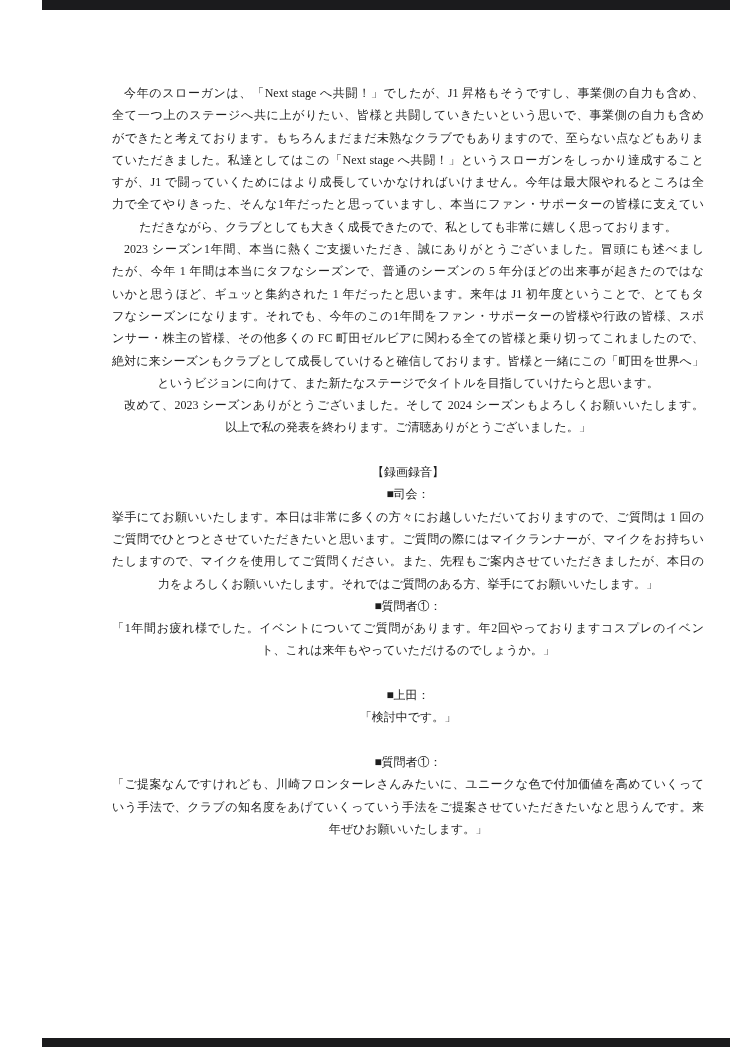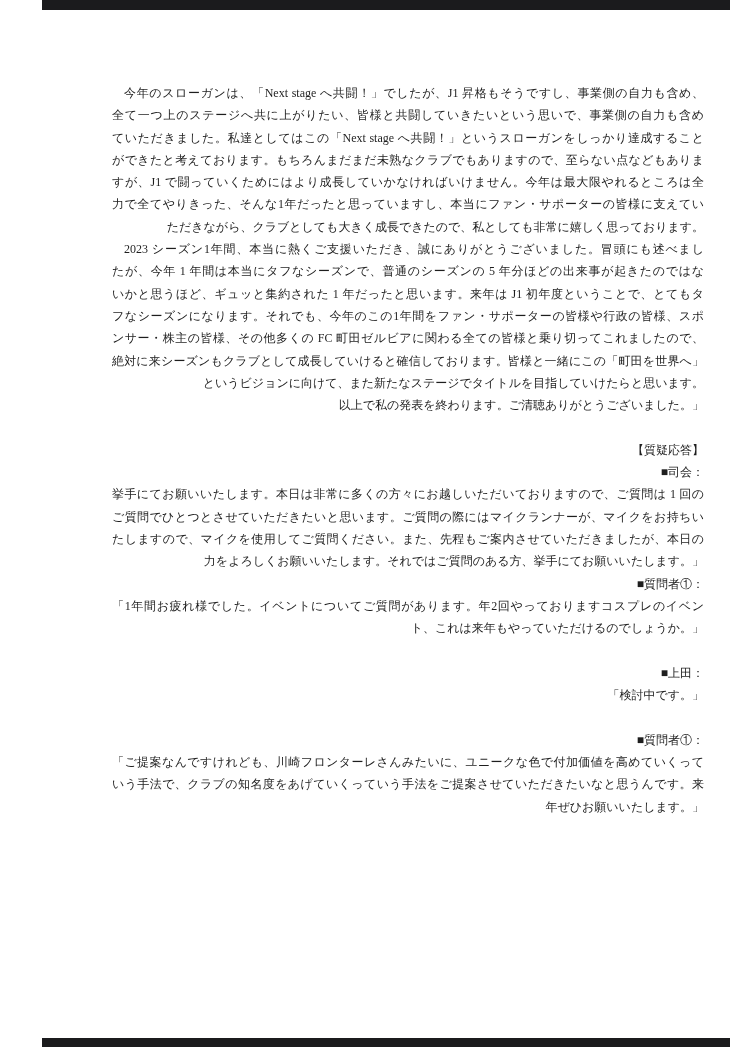--- a/index.html
+++ b/index.html
@@ -34,54 +34,55 @@
     background: #ffffff;
     box-sizing: border-box;
     padding: 72px 68px 0 70px;
     color: #1e1e1e;
     font-family: "Liberation Serif", "DejaVu Serif", serif;
     font-size: 12px;
   }
   .ln {
     line-height: 22.3px;
     min-height: 22.3px;
-    text-align: right;
+    text-align: center;
     white-space: normal;
   }
   .ln.j {
     text-align: justify;
     text-align-last: justify;
   }
   .ln.indent { text-indent: 12px; }
   .gap { height: 22.3px; }
 </style>
 </head>
 <body>
 
 <div class="viewer">
   <div class="edge-bar top" style="background: rgb(27, 27, 29);"></div>
   <main class="page" style="background: rgb(255, 255, 255); color: rgb(30, 30, 30);">
     <div id="doc">
         <div class="ln j indent">今年のスローガンは、「Next stage へ共闘！」でしたが、J1 昇格もそうですし、事業側の自力も含め、</div>
         <div class="ln j">全て一つ上のステージへ共に上がりたい、皆様と共闘していきたいという思いで、事業側の自力も含め</div>
+        <div class="ln j">ができたと考えております。もちろんまだまだ未熟なクラブでもありますので、至らない点などもありま</div>
         <div class="ln j">ていただきました。私達としてはこの「Next stage へ共闘！」というスローガンをしっかり達成すること</div>
-        <div class="ln j">ができたと考えております。もちろんまだまだ未熟なクラブでもありますので、至らない点などもありま</div>
         <div class="ln j">すが、J1 で闘っていくためにはより成長していかなければいけません。今年は最大限やれるところは全</div>
         <div class="ln j">力で全てやりきった、そんな1年だったと思っていますし、本当にファン・サポーターの皆様に支えてい</div>
         <div class="ln">ただきながら、クラブとしても大きく成長できたので、私としても非常に嬉しく思っております。</div>
         <div class="ln j indent">2023 シーズン1年間、本当に熱くご支援いただき、誠にありがとうございました。冒頭にも述べまし</div>
         <div class="ln j">たが、今年 1 年間は本当にタフなシーズンで、普通のシーズンの 5 年分ほどの出来事が起きたのではな</div>
         <div class="ln j">いかと思うほど、ギュッと集約された 1 年だったと思います。来年は J1 初年度ということで、とてもタ</div>
         <div class="ln j">フなシーズンになります。それでも、今年のこの1年間をファン・サポーターの皆様や行政の皆様、スポ</div>
         <div class="ln j">ンサー・株主の皆様、その他多くの FC 町田ゼルビアに関わる全ての皆様と乗り切ってこれましたので、</div>
         <div class="ln j">絶対に来シーズンもクラブとして成長していけると確信しております。皆様と一緒にこの「町田を世界へ」</div>
         <div class="ln">というビジョンに向けて、また新たなステージでタイトルを目指していけたらと思います。</div>
+        <div class="ln j indent">改めて、2023 シーズンありがとうございました。そして 2024 シーズンもよろしくお願いいたします。</div>
         <div class="ln">以上で私の発表を終わります。ご清聴ありがとうございました。」</div>
         <div class="gap"></div>
-        <div class="ln">【質疑応答】</div>
+        <div class="ln">【録画録音】</div>
         <div class="ln">■司会：</div>
         <div class="ln j">挙手にてお願いいたします。本日は非常に多くの方々にお越しいただいておりますので、ご質問は 1 回の</div>
         <div class="ln j">ご質問でひとつとさせていただきたいと思います。ご質問の際にはマイクランナーが、マイクをお持ちい</div>
         <div class="ln j">たしますので、マイクを使用してご質問ください。また、先程もご案内させていただきましたが、本日の</div>
         <div class="ln">力をよろしくお願いいたします。それではご質問のある方、挙手にてお願いいたします。」</div>
         <div class="ln">■質問者①：</div>
         <div class="ln j">「1年間お疲れ様でした。イベントについてご質問があります。年2回やっておりますコスプレのイベン</div>
         <div class="ln">ト、これは来年もやっていただけるのでしょうか。」</div>
         <div class="gap"></div>
         <div class="ln">■上田：</div>

